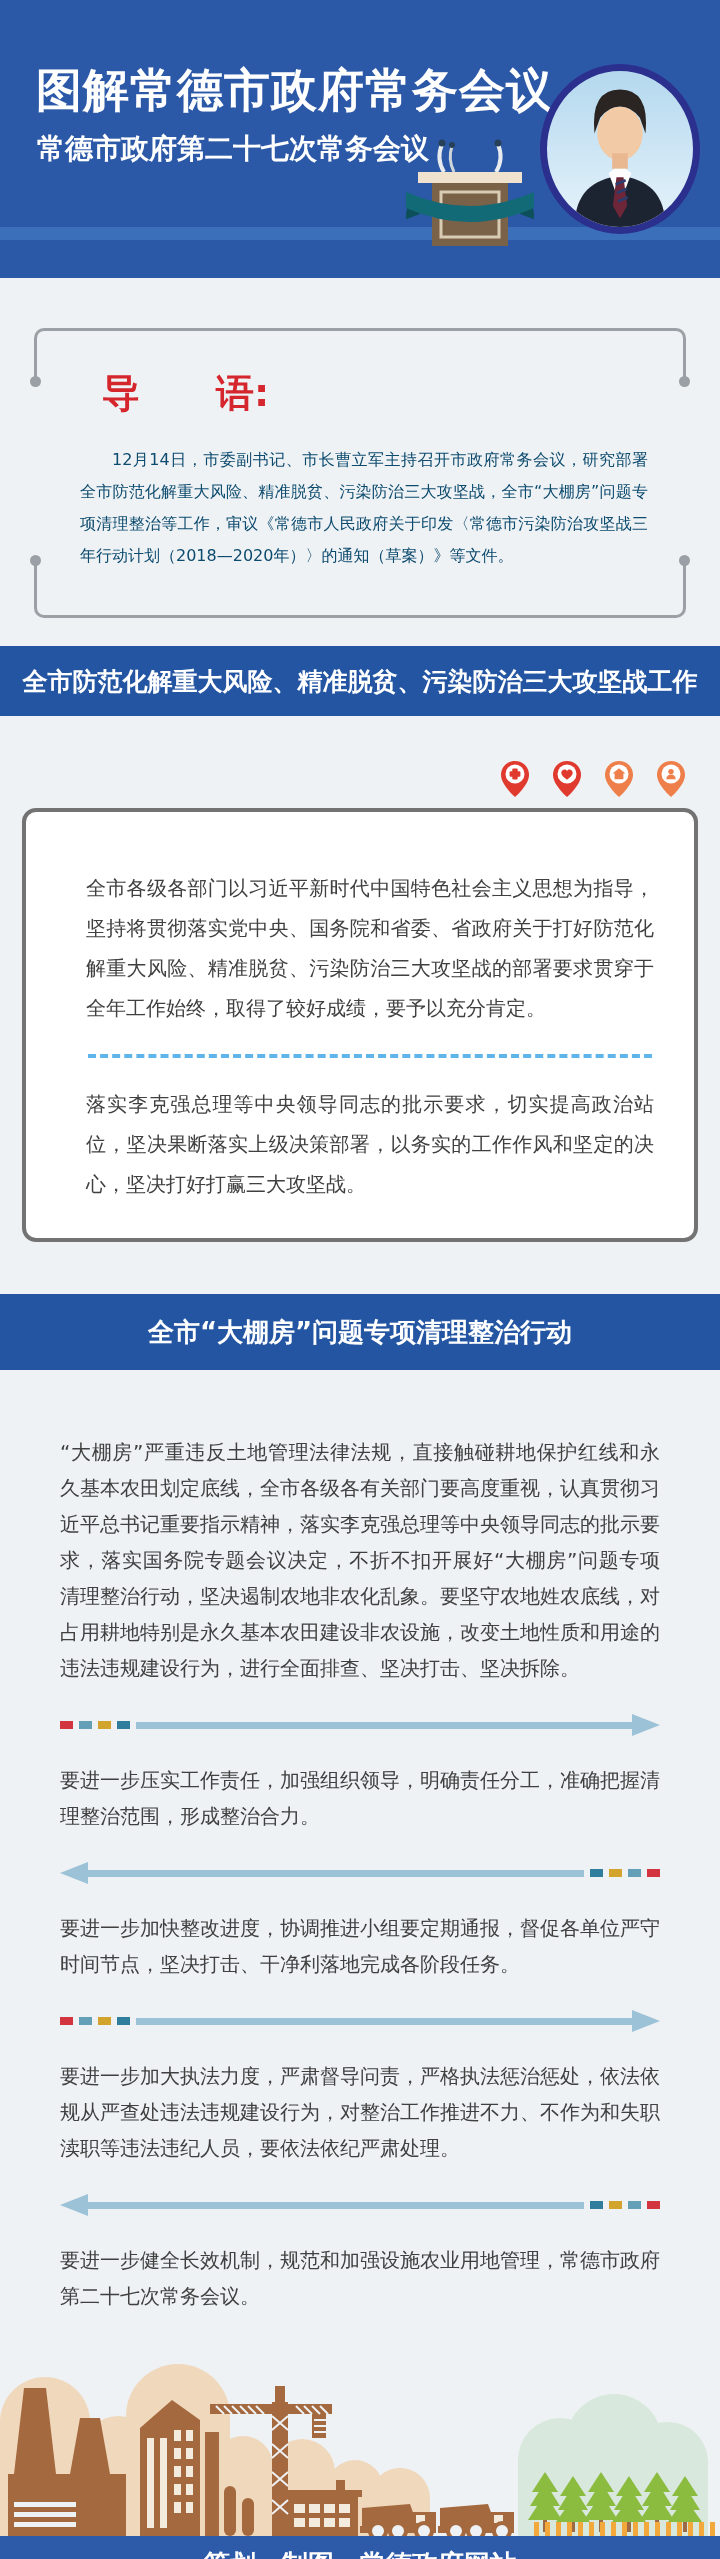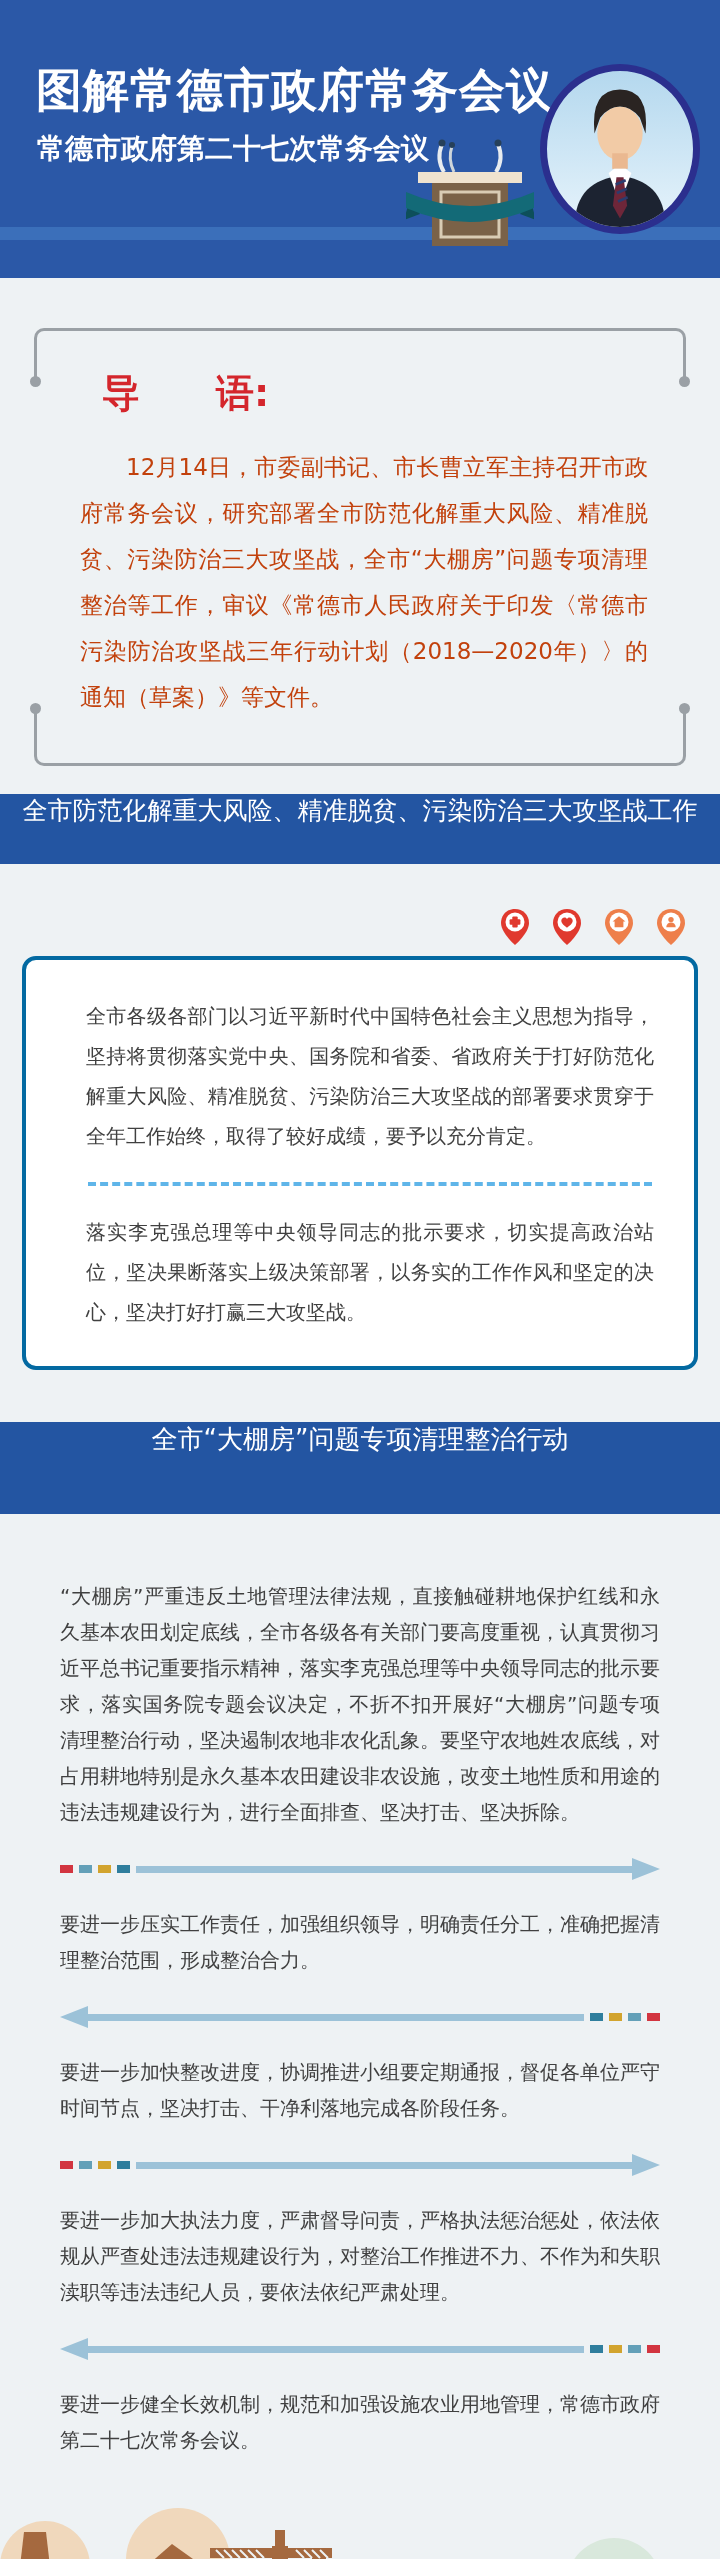--- a/index.html
+++ b/index.html
@@ -30,34 +30,34 @@
   .frame-bottom::before,.frame-bottom::after{content:"";position:absolute;width:11px;height:11px;
     border-radius:50%;background:#9aa0a5;}
   .frame-top::before{left:-7px;bottom:-6px;}
   .frame-top::after{right:-7px;bottom:-6px;}
   .frame-bottom{position:absolute;bottom:0;left:0;right:0;height:54px;
     border-bottom:3px solid #9aa0a5;border-left:3px solid #9aa0a5;border-right:3px solid #9aa0a5;
     border-radius:0 0 10px 10px;pointer-events:none;}
   .frame-bottom::before{left:-7px;top:-6px;}
   .frame-bottom::after{right:-7px;top:-6px;}
   .intro-label{color:#d4262c;font-size:38px;font-weight:bold;margin:0 0 25px 30px;}
-  .intro-text{font-size:23px;line-height:2.0;color:#c2410c;text-align:justify;
+  .intro-text{font-size:16px;line-height:2.0;color:#0c4a6e;text-align:justify;
     text-indent:2em;margin:0 4px 0 8px;}
 
   
-  .banner{background:#2355a2;color:#ffffff;display:flex;justify-content:center;
-    font-size:25px;font-weight:normal;flex:0 0 auto;}
+  .banner{background:#2355a2;color:#ffffff;display:flex;align-items:center;justify-content:center;
+    font-size:25px;font-weight:bold;flex:0 0 auto;}
   .banner-1{height:70px;margin-top:28px;}
-  .banner-2{height:92px;margin-top:52px;font-size:26px;}
+  .banner-2{height:76px;margin-top:52px;font-size:26px;}
 
   
   .pins-row{display:flex;justify-content:flex-end;gap:22px;margin:44px 34px 0 0;flex:0 0 auto;}
   .pin{display:block;}
-  .round-box{margin:6px 22px 0;background:#ffffff;border:4px solid #0369a1;border-radius:14px;
-    padding:36px 40px 34px 60px;flex:0 0 auto;}
+  .round-box{margin:6px 22px 0;background:#ffffff;border:4px solid #737373;border-radius:14px;
+    padding:56px 40px 34px 60px;flex:0 0 auto;}
   .box-par{font-size:20px;line-height:2.0;color:#404040;text-align:justify;margin:0;}
   .dashed-divider{border:none;border-top:4px dashed #5fb5e9;margin:26px 2px;}
 
   
   .content-col{padding:16px 60px;flex:0 0 auto;}
   .body-par{font-size:20px;line-height:1.8;color:#404040;text-align:justify;margin:0;}
   .par-lead{margin-top:48px;}
   .par-point{margin-top:26px;}
   .arrow{display:flex;align-items:center;margin-top:28px;height:22px;}
   .arrow .sq{width:13px;height:8px;flex:0 0 auto;}

